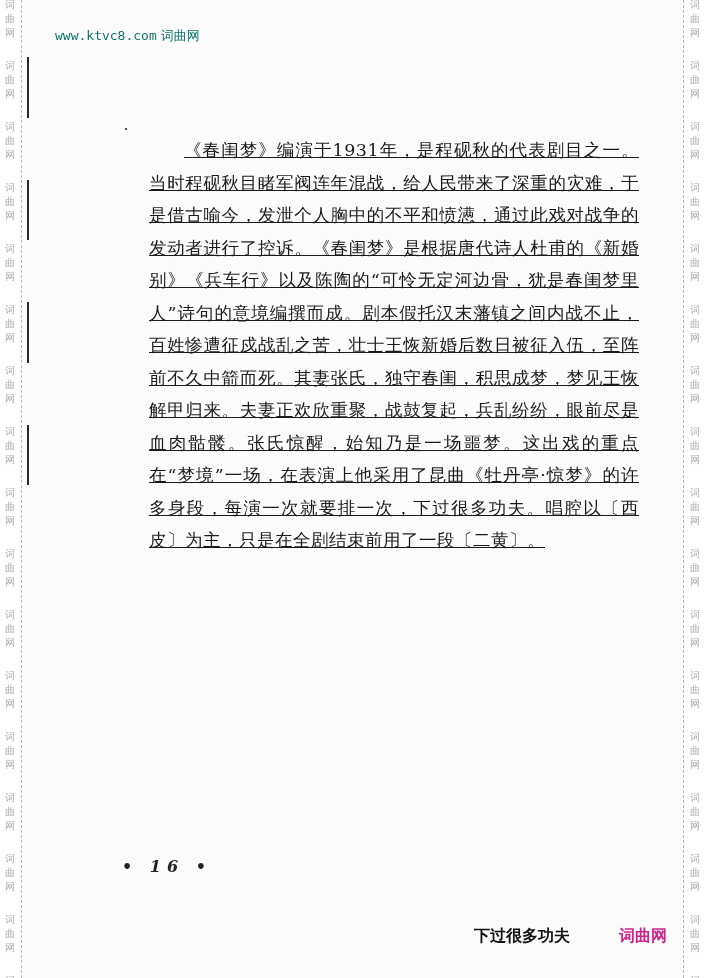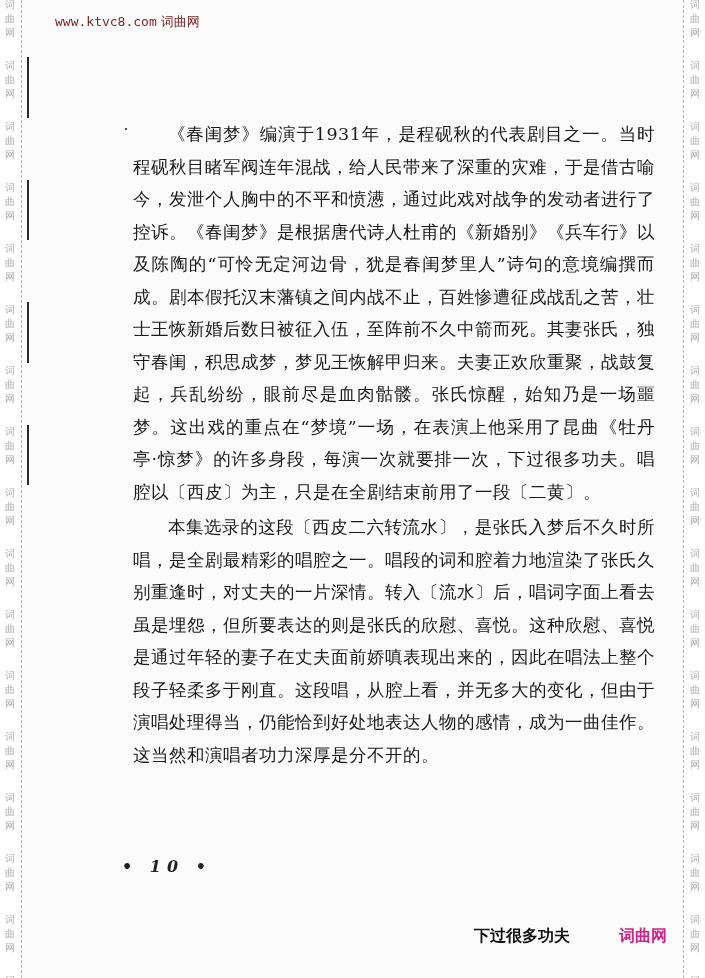--- a/index.html
+++ b/index.html
@@ -27,33 +27,33 @@
   .wm-group {
     position: absolute; width: 20px; text-align: center;
     font-family: "DejaVu Sans", sans-serif; font-size: 10px; line-height: 14px;
     color: #b0b0b0;
   }
   .wm-group span { display: block; }
   .edge-bar {
     position: absolute; left: 27px; width: 2px; background: #2a2a2a;
   }
   .header-link {
-    position: absolute; left: 55px; top: 13px;
+    position: absolute; left: 55px; top: 27px;
     font-family: "DejaVu Sans Mono", "Liberation Mono", monospace;
-    font-size: 13px; color: #7f1d1d;
+    font-size: 13px; color: #0f766e;
   }
   .header-link .cn {
     font-family: "DejaVu Sans", sans-serif; font-size: 13px; margin-left: 4px;
   }
   .body-text {
     position: absolute; left: 133px; top: 118px; width: 522px;
     font-size: 17.5px; line-height: 32.5px; letter-spacing: 0.5px;
     text-align: justify;
   }
-  .body-text p { margin: 0; text-indent: 2em; }
+  .body-text p { margin: 16px; text-indent: 2em; text-decoration: underline; }
   .body-text p.second { margin-top: 3px; }
   .dot-mark {
     position: absolute; left: 125px; top: 128px; width: 2px; height: 2px; background: #555;
   }
   .page-number {
     position: absolute; left: 122px; top: 857px;
     font-size: 16px; font-style: italic; font-weight: bold; letter-spacing: 6px;
     color: #222;
   }
   .footer-source {
@@ -250,19 +250,18 @@
 <div class="edge-bar" style="top:425px;height:60px;"></div>
 
 <div class="header-link">
   <span>www.ktvc8.com</span><span class="cn">词曲网</span>
 </div>
 
 <div class="dot-mark"></div>
 
 <div class="body-text">
   <p>《春闺梦》编演于1931年，是程砚秋的代表剧目之一。当时程砚秋目睹军阀连年混战，给人民带来了深重的灾难，于是借古喻今，发泄个人胸中的不平和愤懑，通过此戏对战争的发动者进行了控诉。《春闺梦》是根据唐代诗人杜甫的《新婚别》《兵车行》以及陈陶的“可怜无定河边骨，犹是春闺梦里人”诗句的意境编撰而成。剧本假托汉末藩镇之间内战不止，百姓惨遭征戍战乱之苦，壮士王恢新婚后数日被征入伍，至阵前不久中箭而死。其妻张氏，独守春闺，积思成梦，梦见王恢解甲归来。夫妻正欢欣重聚，战鼓复起，兵乱纷纷，眼前尽是血肉骷髅。张氏惊醒，始知乃是一场噩梦。这出戏的重点在“梦境”一场，在表演上他采用了昆曲《牡丹亭·惊梦》的许多身段，每演一次就要排一次，下过很多功夫。唱腔以〔西皮〕为主，只是在全剧结束前用了一段〔二黄〕。</p>
-  <p class="second">本集选录的这段〔西皮二六转流水〕，是张氏入梦后不久时所唱，是全剧最精彩的唱腔之一。唱段的词和腔着力地渲染了张氏久别重逢时，对丈夫的一片深情。转入〔流水〕后，唱词字面上看去虽是埋怨，但所要表达的则是张氏的欣慰、喜悦。这种欣慰、喜悦是通过年轻的妻子在丈夫面前娇嗔表现出来的，因此在唱法上整个段子轻柔多于刚直。这段唱，从腔上看，并无多大的变化，但由于演唱处理得当，仍能恰到好处地表达人物的感情，成为一曲佳作。这当然和演唱者功力深厚是分不开的。</p>
 </div>
 
-<div class="page-number">• 10 •</div>
+<div class="page-number">• 16 •</div>
 
 <div class="footer-source">下过很多功夫</div>
 <div class="footer-site" style="color: rgb(208, 36, 138);">词曲网</div>
 
 </body></html>

